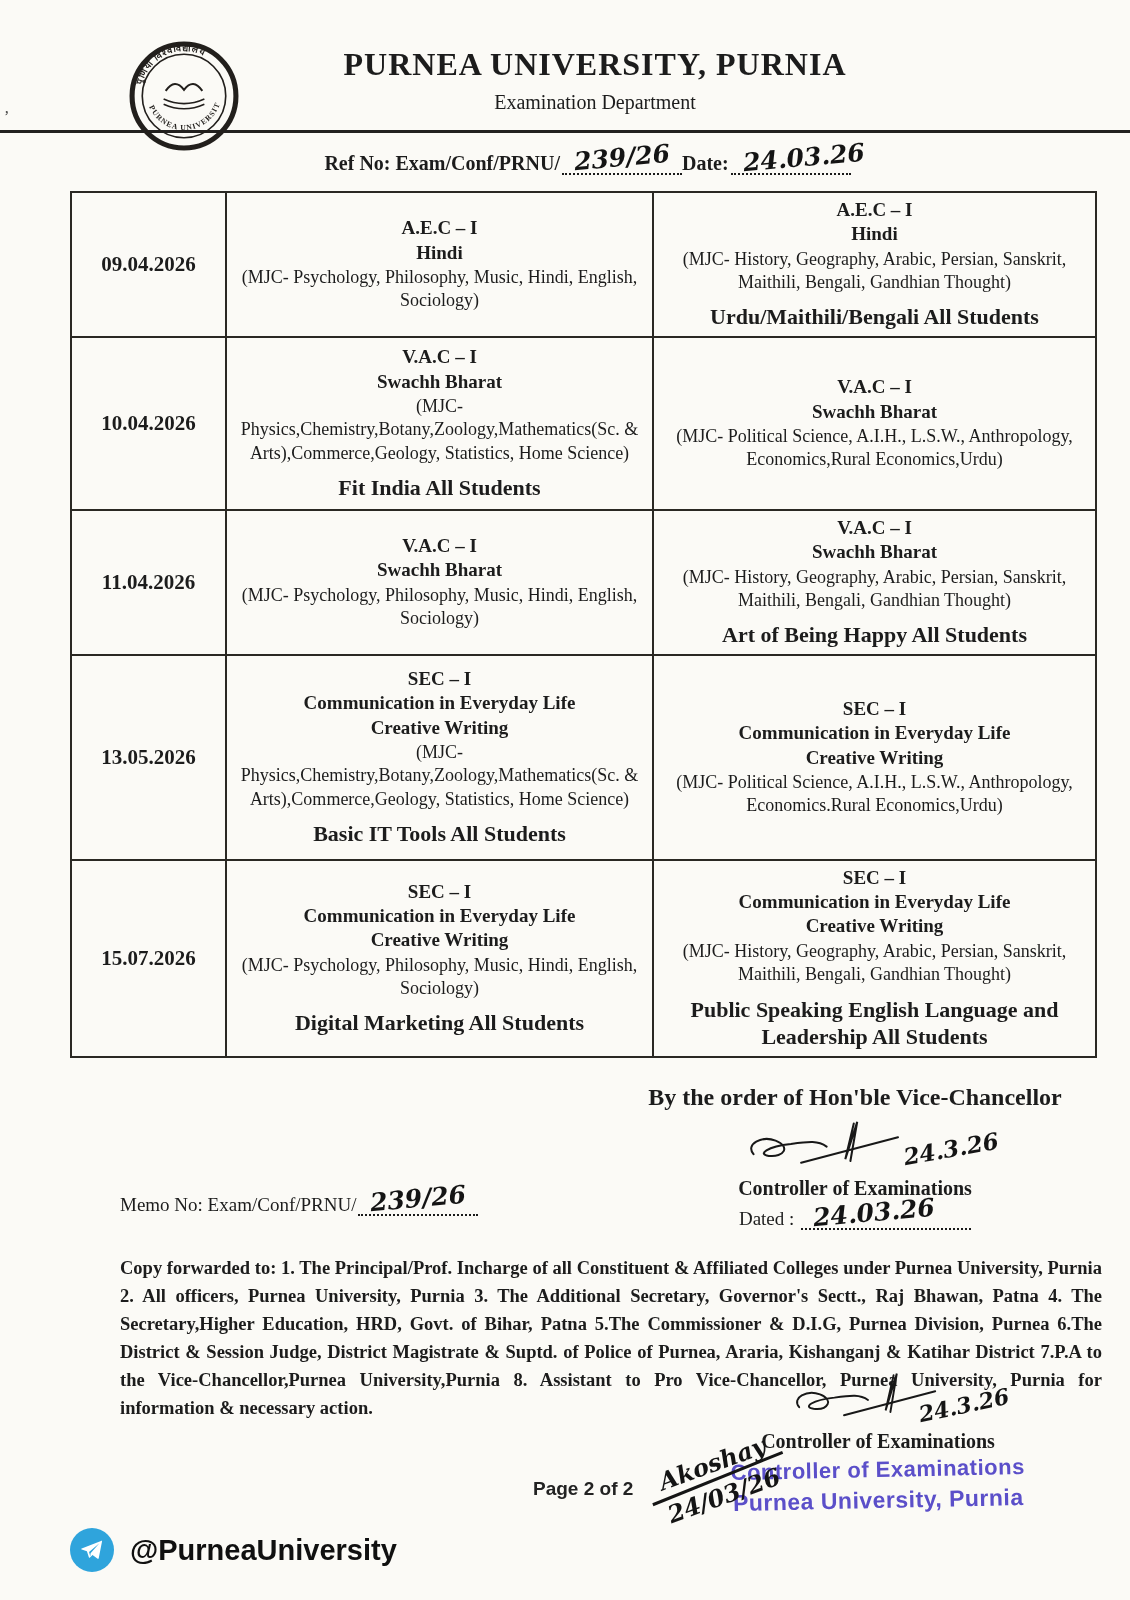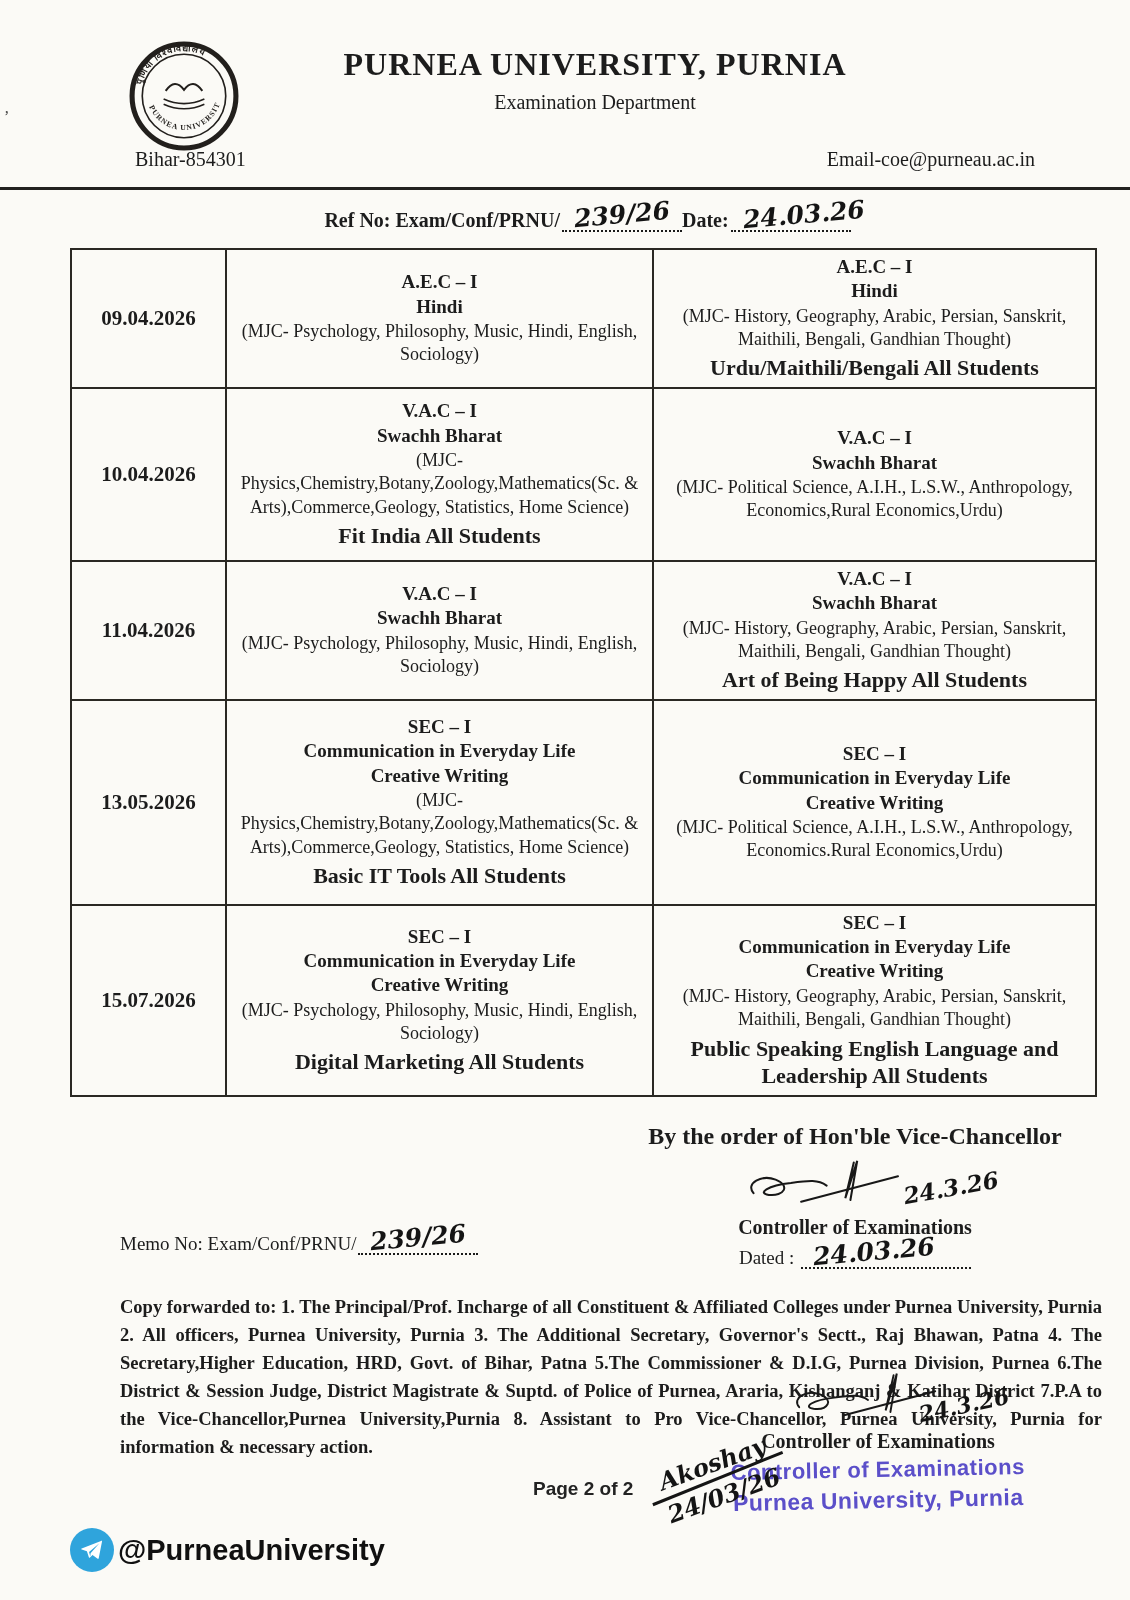--- a/index.html
+++ b/index.html
@@ -23,21 +23,21 @@
   .hw{font-family:"DejaVu Serif", serif;font-style:italic;font-weight:bold;
     display:inline-block;white-space:nowrap;color:#141414;}
   .fill-in .hw{position:absolute;left:12px;bottom:1px;font-size:25px;transform:rotate(-5deg);}
   
   table.sched{border-collapse:collapse;table-layout:fixed;width:1025px;margin:16px 35px 0 70px;}
   table.sched td{border:2.5px solid #2a2823;padding:5px 8px;text-align:center;vertical-align:middle;}
   .col-date{width:155px;} .col-left{width:427px;} .col-right{width:443px;}
   .date-cell{font-weight:bold;font-size:21px;}
   .t-code,.t-subject{font-weight:bold;font-size:19px;line-height:1.28;}
   .t-mjc{font-size:18px;line-height:1.3;overflow-wrap:anywhere;margin-top:1px;}
-  .t-footer{font-weight:bold;font-size:22px;line-height:1.25;margin-top:3px;}
+  .t-footer{font-weight:bold;font-size:22px;line-height:1.25;margin-top:9px;}
   
   .auth-row{display:flex;justify-content:space-between;align-items:flex-end;
     padding:0 55px 0 120px;margin-top:26px;}
   .memo-line{font-size:19px;white-space:nowrap;padding-bottom:14px;}
   .sign-block{width:440px;text-align:center;}
   .order-line{font-weight:bold;font-size:24px;margin-bottom:2px;}
   .sig-wrap{position:relative;height:64px;}
   .sig-wrap svg{position:absolute;left:110px;top:2px;}
   .sig-date{position:absolute;left:268px;top:22px;font-size:23px;transform:rotate(-10deg);}
   .controller{font-weight:bold;font-size:20px;}
@@ -52,21 +52,21 @@
   .sig2-date{position:absolute;left:250px;top:24px;font-size:22px;transform:rotate(-12deg);}
   .stamp{font-family:"Liberation Sans", sans-serif;font-weight:bold;color:#4f43c6;
     line-height:1.35;margin-top:2px;transform:rotate(-1.2deg);opacity:.93;}
   .stamp-l1{font-size:22px;letter-spacing:.5px;}
   .stamp-l2{font-size:23px;letter-spacing:.5px;}
   .page-label{position:absolute;left:533px;top:1478px;
     font-family:"Liberation Sans", sans-serif;font-weight:bold;font-size:19px;color:#222;}
   .hw-note{position:absolute;left:648px;top:1448px;transform:rotate(-20deg);text-align:center;}
   .hw-note .hw{font-size:24px;}
   .hw-note-line{height:2.5px;background:#151515;width:140px;margin:0 0 2px 0;transform:rotate(-2deg);}
-  .telegram-row{position:absolute;left:70px;top:1528px;display:flex;align-items:center;gap:4px;}
+  .telegram-row{position:absolute;left:70px;top:1528px;display:flex;align-items:center;gap:16px;}
   .tg-icon{width:44px;height:44px;border-radius:50%;background:#2fa4dc;
     display:flex;align-items:center;justify-content:center;}
   .tg-handle{font-family:"Liberation Sans", sans-serif;font-weight:bold;font-size:29px;color:#101010;}
   .speck{position:absolute;left:4px;top:108px;font-size:16px;color:#444;}
 </style>
 </head>
 <body>
 
 <div class="page">
 
@@ -87,24 +87,20 @@
     </text>
     <path d="M37,50 q9,-13 18,-1 q9,-12 18,1" fill="none" stroke="#221f1c" stroke-width="2"></path>
     <path d="M35,58 q20,9 40,0 M35,63 q20,9 40,0" fill="none" stroke="#221f1c" stroke-width="1.6"></path>
   </svg>
 
   <div class="title-block">
     <div class="uni-name">PURNEA UNIVERSITY, PURNIA</div>
     <div class="dept">Examination Department</div>
   </div>
 
-  <div class="info-row">
-    <span>Bihar-854301</span>
-    <span>Email-coe@purneau.ac.in</span>
-  </div>
 
   <div class="rule"></div>
 
   <div class="ref-row">
     <span>
       <span>Ref No: Exam/Conf/PRNU/</span><span class="fill-in"><span class="hw">239/26</span></span>
     </span>
     <span>
       <span>Date:</span><span class="fill-in"><span class="hw">24.03.26</span></span>
     </span>

